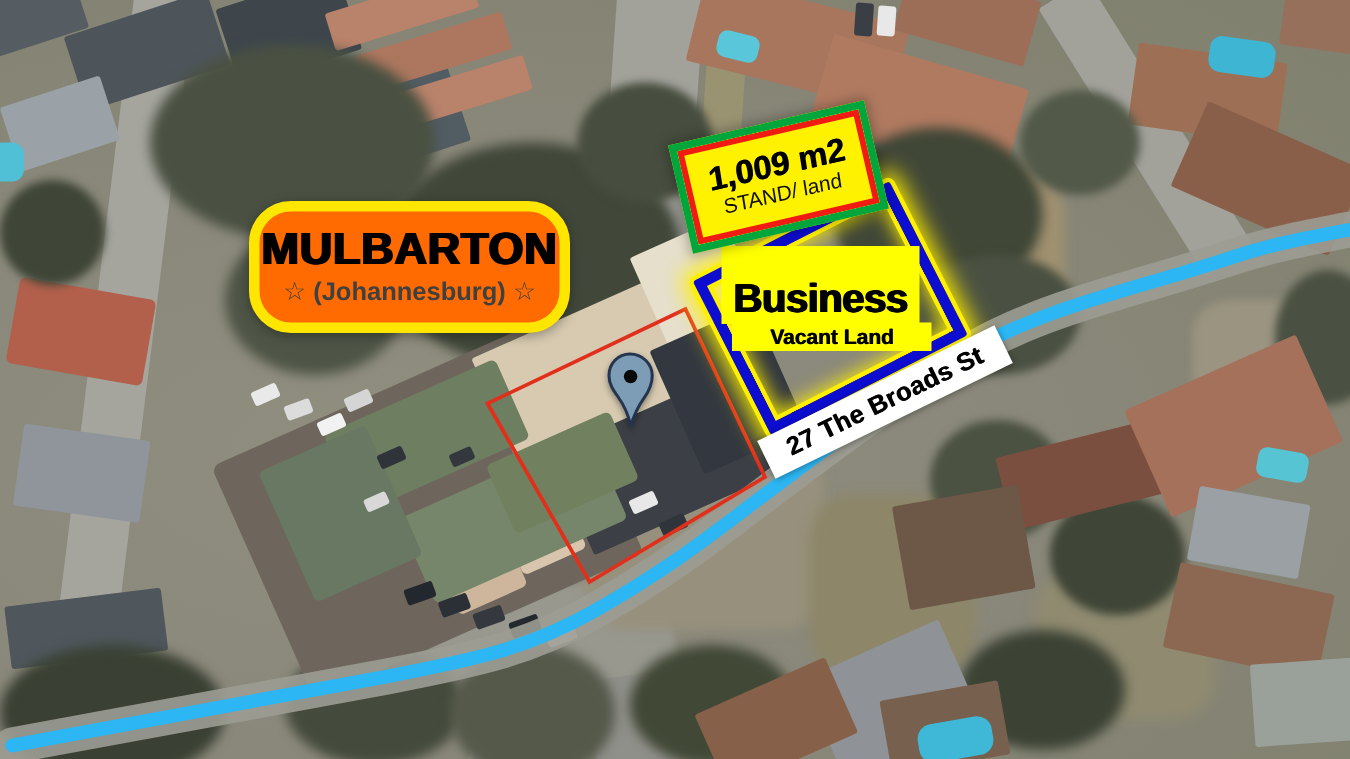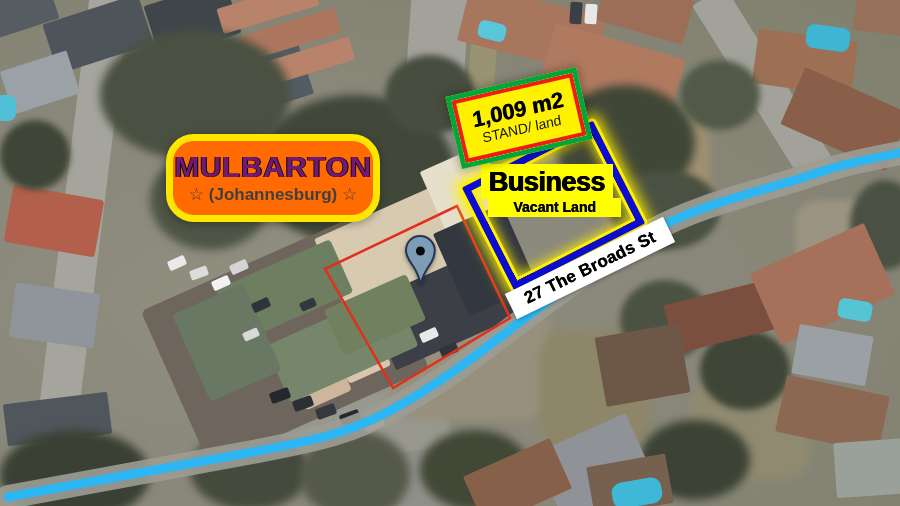--- a/index.html
+++ b/index.html
@@ -20,21 +20,21 @@
     transform:rotate(-27deg);border:7px solid var(--plot-blue);border-radius:2px;
     box-shadow:0 0 0 3px var(--plot-glow),0 0 14px 7px rgba(255,240,0,.9),
                inset 0 0 0 3px var(--plot-glow),inset 0 0 12px 5px rgba(255,240,0,.85);
   }
   #plot-labels{
     position:absolute;z-index:7;left:447px;top:164px;width:200px;
     display:flex;flex-direction:column;align-items:center;
   }
   #plot-label-1{
     background:var(--label-yellow);color:var(--text-black);
-    font-size:27px;font-weight:bold;letter-spacing:-0.5px;padding:3px 8px 1px;
+    font-size:27px;font-weight:bold;letter-spacing:-0.5px;padding:20px 8px 1px;
     text-shadow:.6px 0 #000,-.6px 0 #000;
   }
   #plot-label-2{
     background:var(--label-yellow);color:var(--text-black);
     font-size:14px;font-weight:bold;padding:1px 25px 2px;margin-top:-1px;
     text-shadow:.5px 0 #000;
     margin-left:15px;
   }
   #stand-box{
     position:absolute;z-index:8;left:452px;top:81px;width:124px;height:64px;
@@ -54,21 +54,21 @@
   }
   #street-name{font-size:17px;font-weight:bold;color:#000;letter-spacing:.3px;
     text-shadow:.5px 0 #000;}
   #area-box{
     position:absolute;z-index:10;left:166px;top:134px;width:214px;height:88px;
     background:var(--brand-orange);border:7px solid var(--brand-yellow);
     border-radius:28px;box-shadow:0 2px 8px rgba(0,0,0,.35);
     display:flex;flex-direction:column;align-items:center;justify-content:center;
     box-sizing:border-box;
   }
-  #area-title{font-size:30px;font-weight:bold;color:#701a75;letter-spacing:.5px;
+  #area-title{font-size:30px;font-weight:bold;color:#000000;letter-spacing:.5px;
     line-height:1.05;text-shadow:.8px 0 #000,-.8px 0 #000;}
   #area-subtitle{font-size:17px;font-weight:bold;color:#404040;margin-top:2px;}
 </style>
 </head>
 <body>
 
 <div id="stage">
 
   <div id="aerial-layer">
       <div class="feat" style="left: 58px; top: -15px; width: 40px; height: 540px; background: rgb(165, 165, 158); border-radius: 2px; transform: rotate(7deg);"></div>

